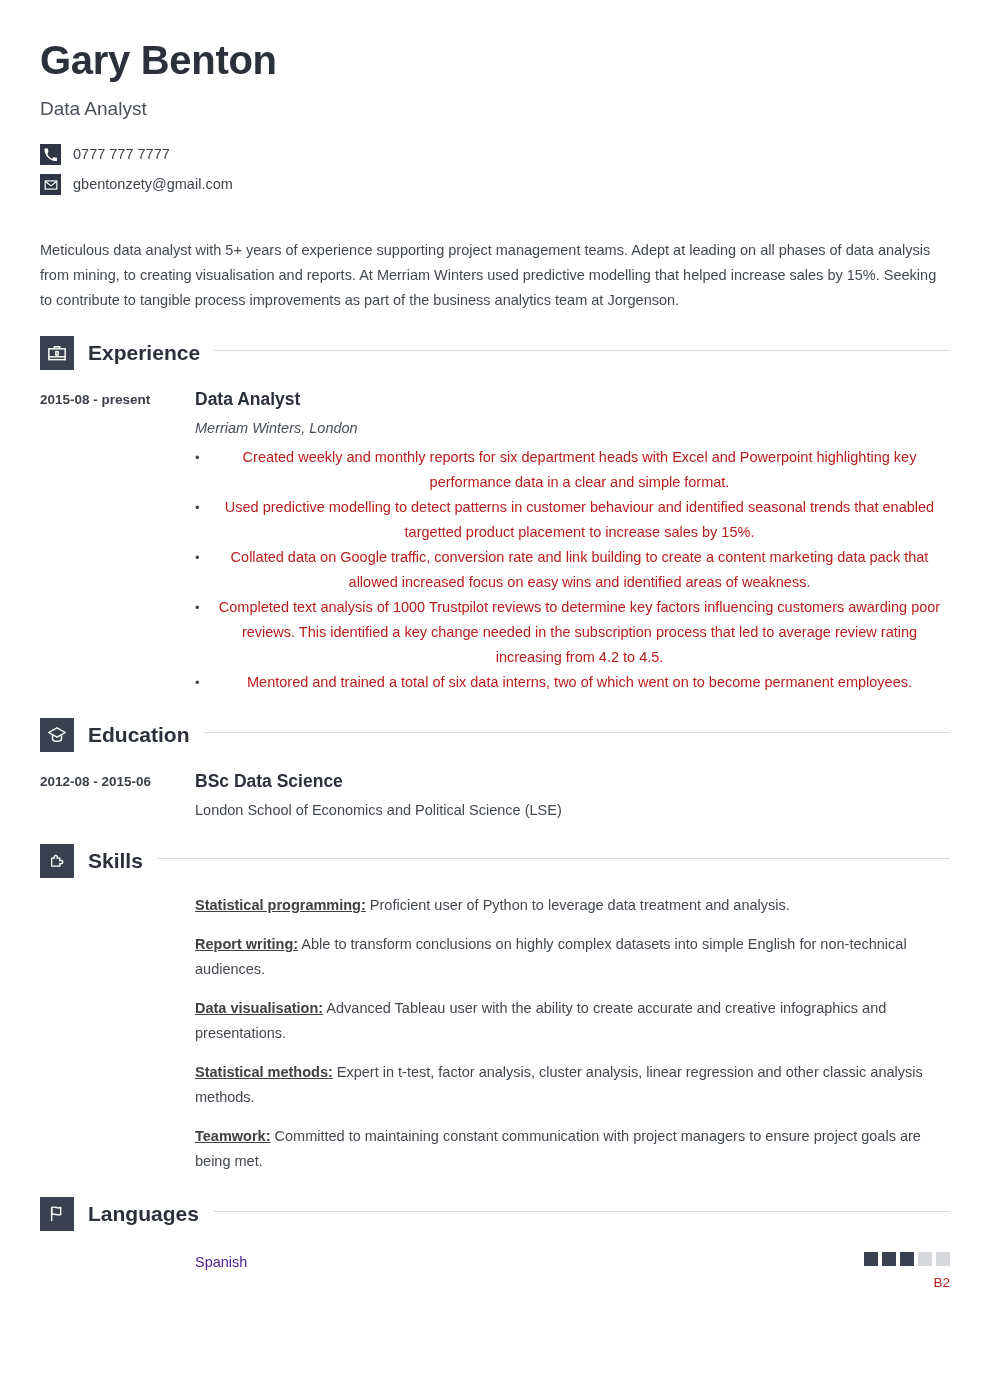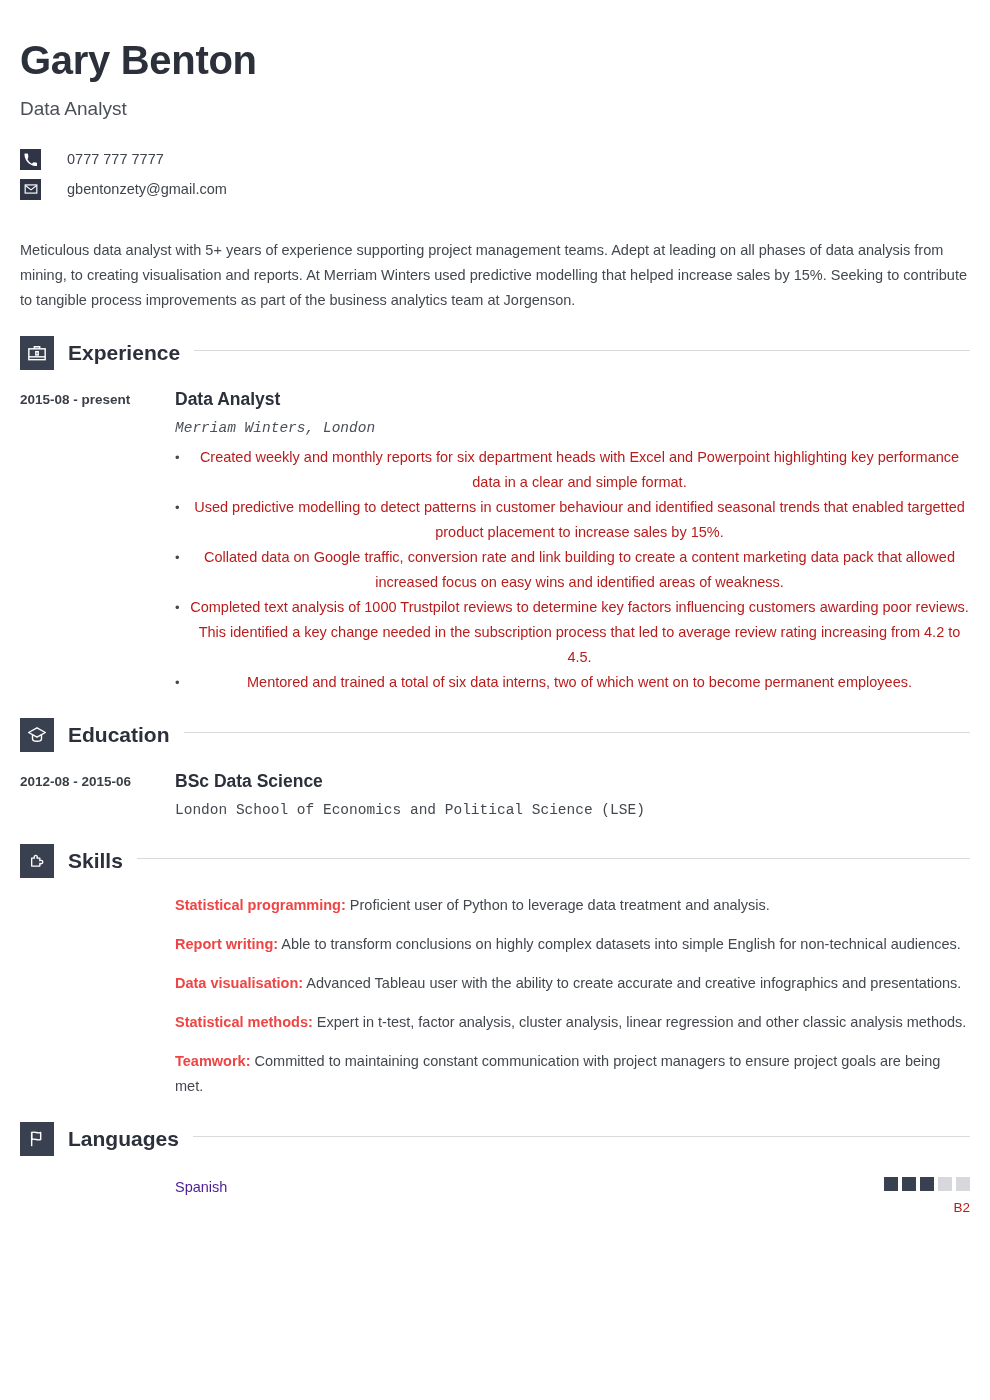--- a/index.html
+++ b/index.html
@@ -12,21 +12,21 @@
     height: 1400px;
     font-family: "Liberation Sans", sans-serif;
     color: #3a3f47;
     -webkit-font-smoothing: antialiased;
   }
   .page {
     position: relative;
     width: 990px;
     height: 1400px;
     box-sizing: border-box;
-    padding: 0 20px;
+    padding: 0 40px;
     overflow: hidden;
   }
 
   
   .name {
     margin: 0;
     padding-top: 34px;
     font-size: 40px;
     line-height: 52px;
     font-weight: bold;
@@ -42,23 +42,21 @@
     color: #4a4f58;
   }
 
   .contact-list {
     margin: 0;
     padding: 22px 0 0 0;
     list-style: none;
   }
   .contact-row {
     display: flex;
-    align-items: center;
     height: 30px;
-    gap: 14px;
   }
   .contact-icon {
     width: 21px;
     height: 21px;
     flex: 0 0 21px;
     background: #2f3545;
     display: flex;
     align-items: center;
     justify-content: center;
     margin-right: 12px;
@@ -142,21 +140,20 @@
     font-weight: bold;
     color: #2b303b;
   }
   .entry-sub {
     margin: 0;
     padding-top: 7px;
     font-size: 14.5px;
     line-height: 21px;
     font-style: italic;
     color: #4a4f58;
-    font-family: Liberation Mono, monospace;
   }
   .entry-sub.plain {
     font-style: normal;
     color: #43484f;
   }
 
   .bullets {
     margin: 0;
     padding: 6px 0 0 0;
     list-style: none;
@@ -189,21 +186,22 @@
   }
   .skill-text {
     flex: 1 1 auto;
     min-width: 0;
     font-size: 14.5px;
     line-height: 25px;
     color: #43484f;
   }
   .skill-text b {
     font-weight: bold;
-    color: #ef4444;
+    color: #404040;
+    text-decoration: underline;
   }
 
   
   .lang-row {
     display: flex;
     align-items: flex-start;
     padding-top: 20px;
   }
   .lang-spacer {
     width: 155px;

